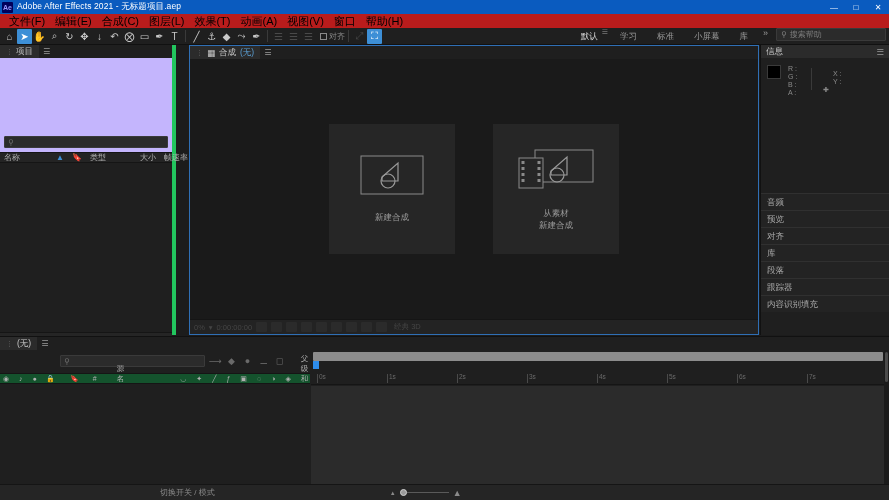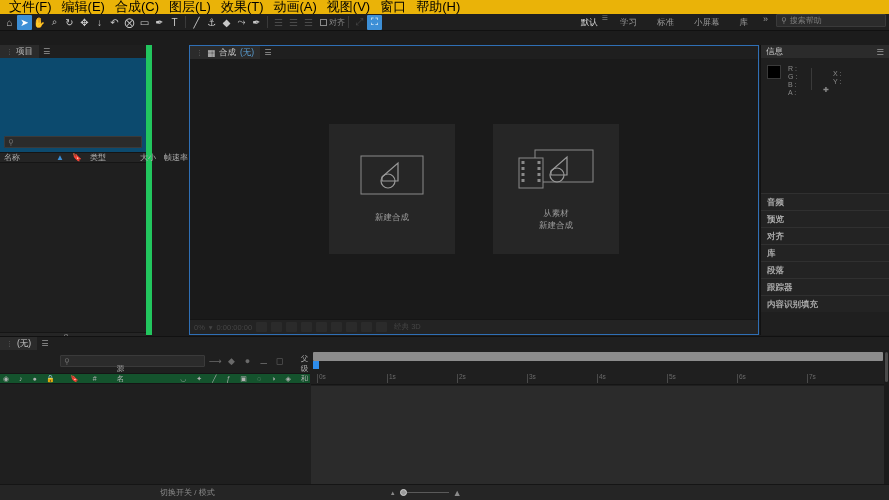--- a/index.html
+++ b/index.html
@@ -25,22 +25,22 @@
   }
   .title-text { letter-spacing:0.1px; }
   .win-ctrls { margin-left:auto; display:flex; height:14px; }
   .win-btn {
     width:22px; height:14px; display:flex; align-items:center;
     justify-content:center; font-size:8px; color:#fff;
   }
 
   
   .menubar {
-    height:14px; background:#eab308; display:flex; align-items:center;
-    padding-left:4px; color:#000; font-size:13px;
+    height:14px; background:#b91c1c; display:flex; align-items:center;
+    padding-left:4px; color:#000; font-size:11px;
   }
   .menu-item { padding:0 5px; line-height:14px; white-space:nowrap; }
 
   
   .toolbar {
     height:17px; background:#1f1f1f; border-bottom:1px solid #111;
     display:flex; align-items:center; padding-left:2px;
   }
   .tool {
     width:15px; height:15px; display:flex; align-items:center;
@@ -78,22 +78,22 @@
   }
   .ptab {
     display:flex; align-items:center; gap:3px; padding:0 6px; height:13px;
     line-height:13px; background:#2b2b2b; white-space:nowrap;
   }
   .ptab .grip { color:#6a6a6a; font-size:7px; }
   .ptab-menu { color:#9a9a9a; font-size:8px; padding:0 4px; }
 
   
   .project-panel {
-    position:absolute; left:0; top:0; width:152px; height:290px;
-    background:#0c4a6e; border-right:6px solid #22c55e;
+    position:absolute; left:0; top:0; width:176px; height:290px;
+    background:#c4b5fd; border-right:4px solid #22c55e;
   }
   .proj-body { position:relative; height:100%; }
   .proj-preview { height:68px; }
   .proj-search {
     position:absolute; top:78px; left:4px; right:4px; height:12px;
     background:#2b2b2b; border:1px solid #3a3a3a; border-radius:1px;
     display:flex; align-items:center; gap:3px; padding:0 3px;
     font-size:8px; color:#6e6e6e;
   }
   .proj-cols {
@@ -157,21 +157,21 @@
   .swatch { width:14px; height:14px; background:#000; border:1px solid #3a3a3a; }
   .rgba-col { font-size:7px; color:#8a8a8a; line-height:8px; }
   .xy-col {
     position:absolute; left:72px; top:12px; font-size:7px;
     color:#8a8a8a; line-height:8px;
   }
   .xy-cross { position:absolute; left:50px; top:10px; width:1px; height:22px; background:#3a3a3a; }
   .xy-plus { position:absolute; left:62px; top:28px; color:#8a8a8a; font-size:7px; }
   .rail-item {
     height:17px; line-height:17px; padding:0 6px; font-size:8.5px;
-    color:#a8a8a8; border-top:1px solid #303030; background:#232323;font-weight:bold;
+    color:#a8a8a8; border-top:1px solid #303030; background:#232323;
   }
   .rail-gap { height:60px; background:#1f1f1f; }
 
   
   .timeline {
     position:absolute; left:0; top:291px; width:889px; height:164px;
     background:#1f1f1f; border-top:1px solid #111;
   }
   .tl-tabbar { height:13px; background:#1f1f1f; display:flex; align-items:center; }
   .tl-tab {
@@ -224,20 +224,29 @@
   .scroll-v {
     position:absolute; right:0; top:0; width:5px; bottom:0; background:#1b1b1b;
   }
   .scroll-thumb { position:absolute; top:2px; left:1px; width:3px; height:30px; background:#4a4a4a; border-radius:2px; }
 </style>
 </head>
 <body>
 
 <div class="app">
 
+  <div class="titlebar">
+    <div class="ae-logo">Ae</div>
+    <div class="title-text">Adobe After Effects 2021 - 无标题项目.aep</div>
+    <div class="win-ctrls">
+      <div class="win-btn">—</div>
+      <div class="win-btn">□</div>
+      <div class="win-btn close">✕</div>
+    </div>
+  </div>
 
   <div class="menubar">
     <div class="menu-item">文件(F)</div>
     <div class="menu-item">编辑(E)</div>
     <div class="menu-item">合成(C)</div>
     <div class="menu-item">图层(L)</div>
     <div class="menu-item">效果(T)</div>
     <div class="menu-item">动画(A)</div>
     <div class="menu-item">视图(V)</div>
     <div class="menu-item">窗口</div>

